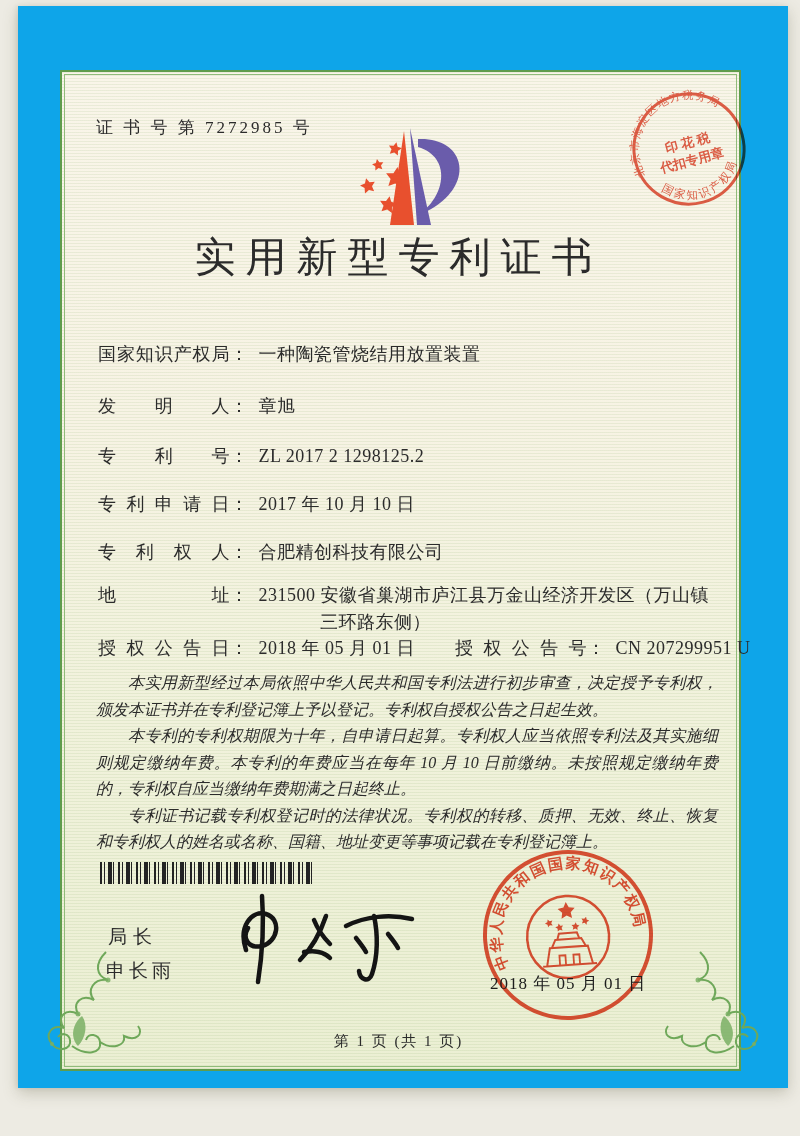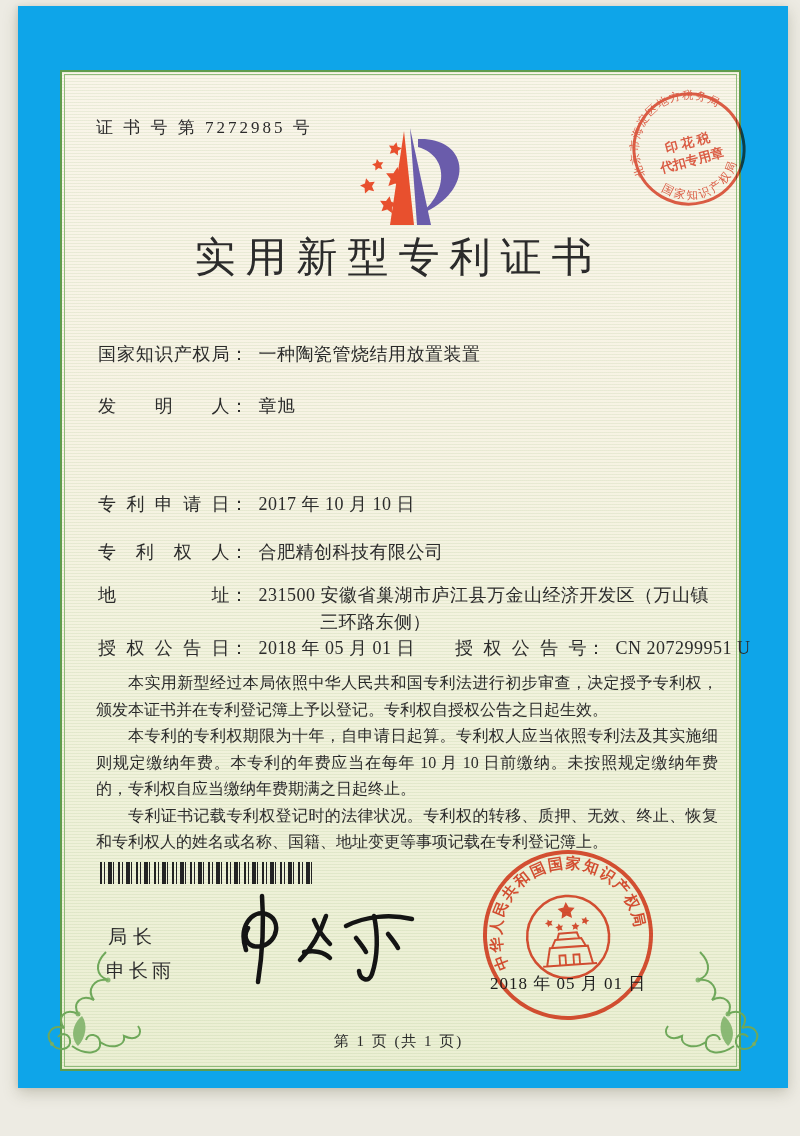--- a/index.html
+++ b/index.html
@@ -33,21 +33,21 @@
     font-size:41px;font-weight:400;letter-spacing:10px;
   }
   .logo{position:absolute;left:322px;top:116px;width:143px;height:112px;}
   .tax-stamp{position:absolute;left:596px;top:68px;width:150px;height:150px;
     transform:rotate(-15deg);opacity:.9;mix-blend-mode:multiply;}
   .frow{position:absolute;left:80px;font-size:18px;letter-spacing:.5px;white-space:nowrap;}
   .flabel{display:inline-block;width:132px;text-align:justify;text-align-last:justify;}
   .fvalue{margin-left:10px;margin-top:20px;}
   .addr-l2{position:absolute;left:222px;top:27px;font-size:18px;letter-spacing:.5px;}
   .grant2{position:absolute;left:357px;top:0;}
-  .paras{position:absolute;left:78px;top:664px;width:622px;font-size:16px;line-height:1.66;text-align:justify;}
+  .paras{position:absolute;left:78px;top:664px;width:622px;font-size:16px;line-height:1.66;text-align:justify;font-style:italic;}
   .paras p{margin:0;text-indent:2em;}
   .barcode{
     position:absolute;left:82px;top:856px;width:212px;height:22px;
     background:repeating-linear-gradient(90deg,
       #232323 0 2px,transparent 2px 4px,
       #232323 4px 5px,transparent 5px 8px,
       #232323 8px 12px,transparent 12px 13px,
       #232323 13px 14px,transparent 14px 18px);
   }
   .signer-title{position:absolute;left:90px;top:918px;font-size:19px;letter-spacing:6px;}
@@ -103,20 +103,23 @@
   </svg>
 
   <div class="title">实用新型专利证书</div>
 
   <div class="frow" style="top:336px">
     <span class="flabel">国家知识产权局</span><span>：</span><span class="fvalue">一种陶瓷管烧结用放置装置</span>
   </div>
   <div class="frow" style="top:388px">
     <span class="flabel">发明人</span><span>：</span><span class="fvalue">章旭</span>
   </div>
+  <div class="frow" style="top:438px">
+    <span class="flabel">专利号</span><span>：</span><span class="fvalue">ZL 2017 2 1298125.2</span>
+  </div>
   <div class="frow" style="top:486px">
     <span class="flabel">专利申请日</span><span>：</span><span class="fvalue">2017 年 10 月 10 日</span>
   </div>
   <div class="frow" style="top:534px">
     <span class="flabel">专利权人</span><span>：</span><span class="fvalue">合肥精创科技有限公司</span>
   </div>
   <div class="frow" style="top:577px">
     <span class="flabel">地址</span><span>：</span><span class="fvalue">231500 安徽省巢湖市庐江县万金山经济开发区（万山镇</span>
     <span class="addr-l2">三环路东侧）</span>
   </div>

